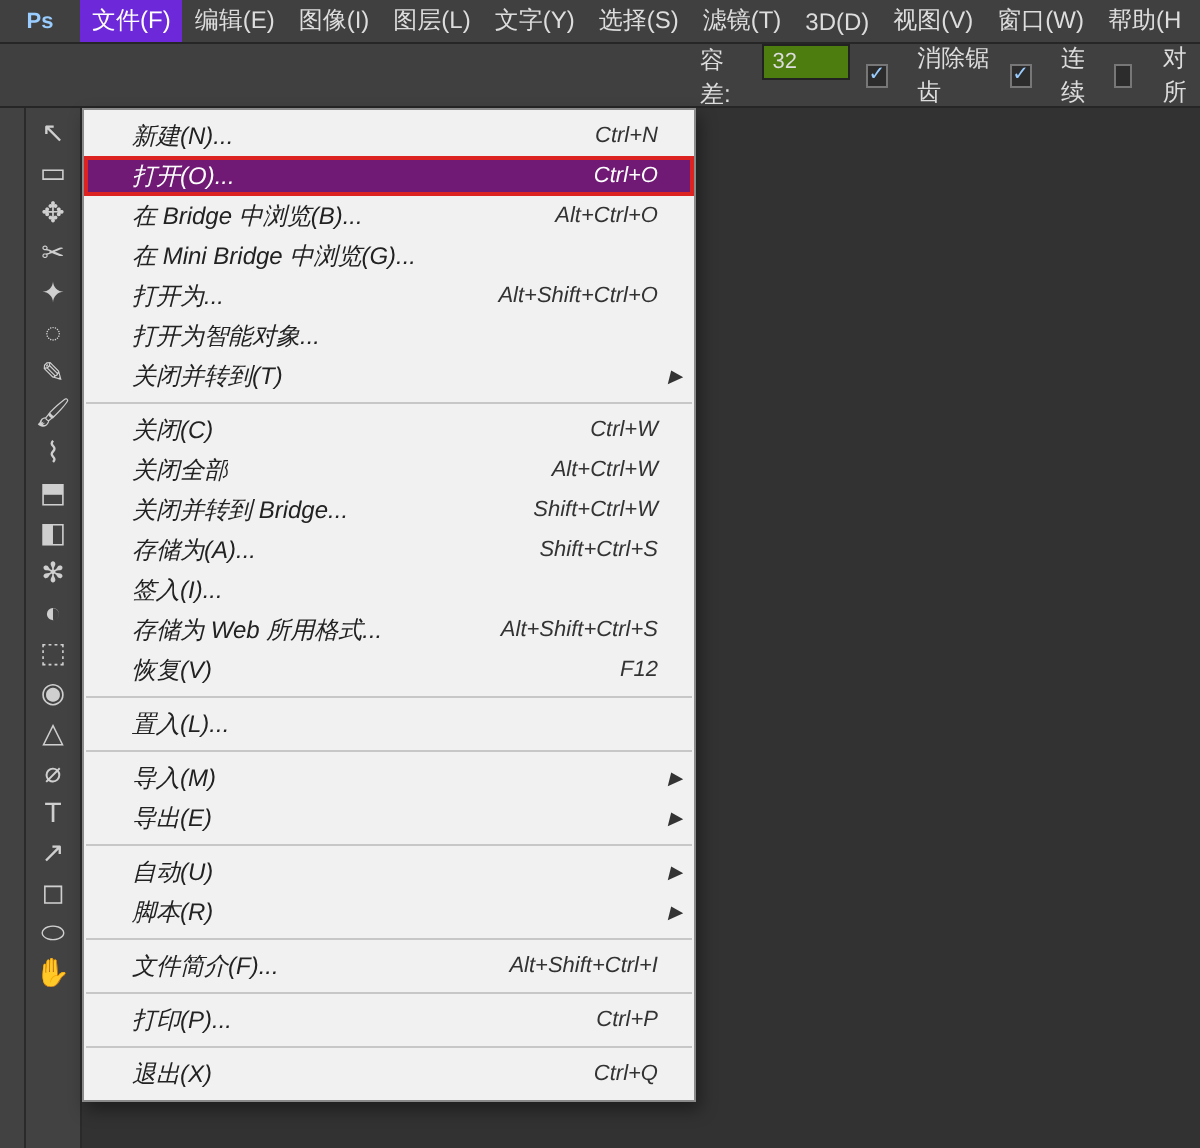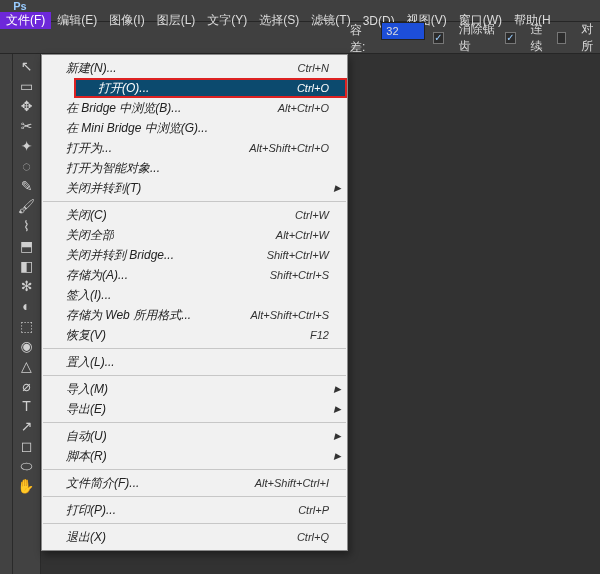--- a/index.html
+++ b/index.html
@@ -4,21 +4,20 @@
 <style>
   * { margin: 0; padding: 0; box-sizing: border-box; font-family: "Microsoft YaHei", "SimSun", sans-serif; }
   html, body { width: 600px; height: 574px; background: #383838; color: #ddd; overflow: hidden; }
   .menubar {
     display: flex;
     height: 22px;
     background: #404040;
     border-bottom: 1px solid #262626;
     font-size: 12px;
     align-items: stretch;
-    flex-direction: column;
   }
   .menubar .ps-logo {
     width: 40px;
     display: flex;
     align-items: center;
     justify-content: center;
     color: #9cf;
     font-weight: bold;
     font-size: 11px;
   }
@@ -38,21 +37,21 @@
     background: #404040;
     border-bottom: 1px solid #262626;
     display: flex;
     padding-left: 350px;
     font-size: 12px;
     gap: 8px;
   }
   .optionbar .label { color: #ddd; }
   .optionbar .input {
     width: 44px; height: 18px;
-    background: #1d4ed8; border: 1px solid #222; color: #ddd;
+    background: #4d7c0f; border: 1px solid #222; color: #ddd;
     font-size: 11px; padding: 0 4px;
   }
   .optionbar .cb-wrap { display: flex; align-items: center; gap: 15px; }
   .optionbar .cb {
     width: 12px; height: 12px; border: 1px solid #777; background: #2c2c2c;
     display:flex;align-items:center;justify-content:center;
   }
   .optionbar .cb.checked::after { content:"✓"; font-size:10px; color:#9cf; line-height:1;}
   .body-row { display: flex; height: calc(574px - 22px - 32px); }
   .tool-col {
@@ -75,21 +74,21 @@
   .dropdown .row {
     height:20px; display:flex; align-items:center; padding:0 18px 0 24px;
     justify-content:space-between; cursor:default;font-style:italic;
   }
   .dropdown .row .lbl{ white-space:nowrap; overflow:hidden; text-overflow:ellipsis; }
   .dropdown .row .sc { color:#333; font-size:11px; }
   .dropdown .sep { height:1px; background:#c7c7c7; margin:3px 1px; }
   .dropdown .row.submenu::after { content:"▶"; font-size:9px; color:#333; position:absolute; right:6px;}
   .dropdown .row { position:relative; }
   .dropdown .row.highlight {
-    background:#0c4a6e; color:#fff;margin-left:32px;
+    background:#701a75; color:#fff;
   }
   .dropdown .row.highlight .sc { color:#fff; }
   .dropdown .row.highlight.redbox {
     outline:2px solid #d22; outline-offset:-2px;
   }
 </style>
 </head>
 <body>
 
 <div class="menubar">

